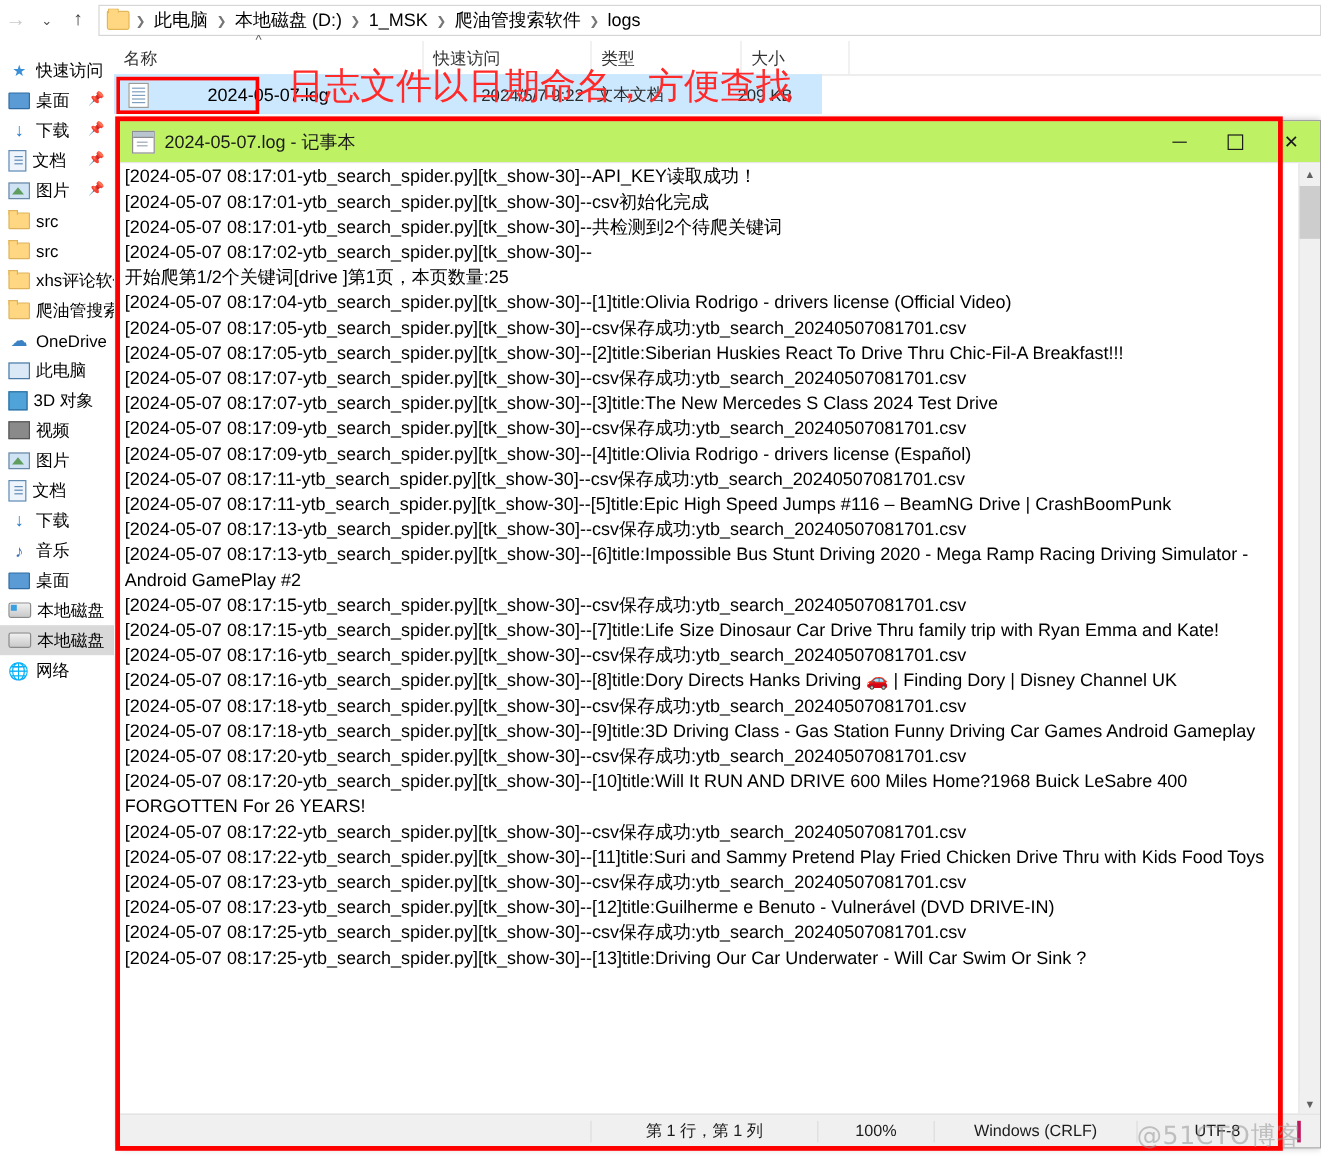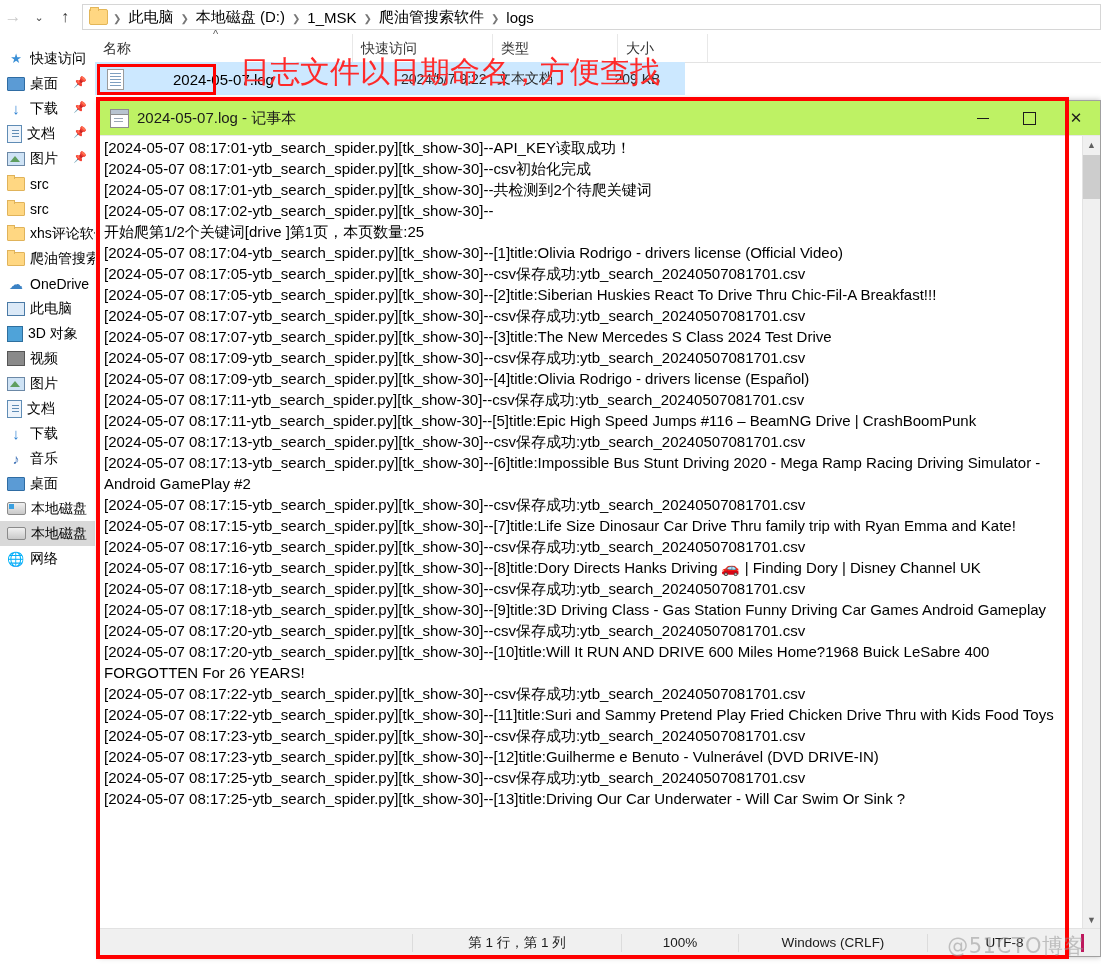--- a/index.html
+++ b/index.html
@@ -327,21 +327,21 @@
   .np-statusbar {
     height: 27px; background: #f0f0f0;
     border-top: 1px solid #e2e2e2;
     display: flex; align-items: center;
     justify-content: flex-end;
     flex: none;
     position: relative;
   }
   .np-status-cell {
     font-size: 13.5px; color: #1b1b1b;
-    padding: 0 24px;
+    padding: 0 14px;
     border-left: 1px solid #dcdcdc;
     height: 18px; line-height: 18px;
     display: flex; align-items: center;
   }
   .np-status-cell.pos { width: 160px; justify-content: center; }
   .np-status-cell.zoom { width: 68px; justify-content: center; }
   .np-status-cell.eol { width: 140px; justify-content: center; }
   .np-status-cell.enc { width: 105px; justify-content: center; border-right: 3px solid #be185d;}
   .np-grip { width: 16px; }
 

